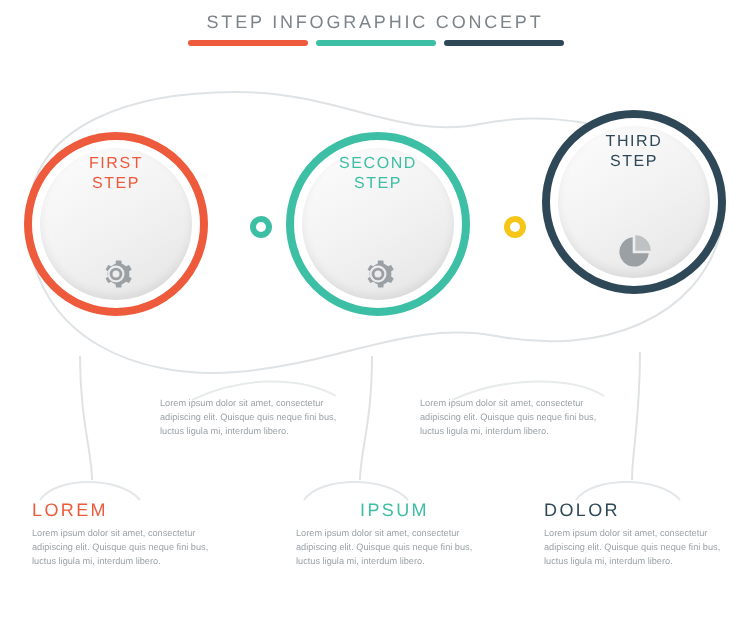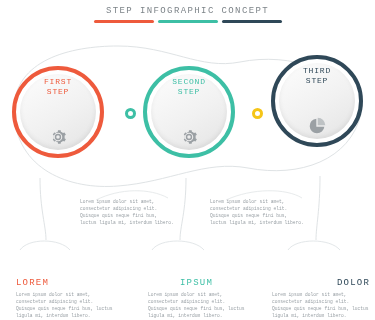--- a/index.html
+++ b/index.html
@@ -12,21 +12,20 @@
     background: #ffffff;
     font-family: "Liberation Sans", sans-serif;
     overflow: hidden;
     position: relative;
   }
   .stage {
     position: absolute;
     inset: 0;
     width: 306px;
     height: 320px;
-    font-family: Liberation Mono, monospace;
   }
   svg.bg {
     position: absolute;
     left: 0;
     top: 0;
     width: 375px;
     height: 320px;
   }
 
   
@@ -117,21 +116,20 @@
     font-size: 4.6px;
     line-height: 7px;
     color: #9aa1a6;
     text-align: left;
   }
 
   
   .bottom-block {
     position: absolute;
     width: 98px;
-    margin-top: 28px;
   }
   .bottom-title {
     font-size: 9px;
     letter-spacing: 1.2px;
     font-weight: 400;
     margin-bottom: 3px;
     text-transform: uppercase;
   }
   .bottom-text {
     font-size: 4.6px;
@@ -222,17 +220,17 @@
     <div class="bottom-title" style="color:#ee5a3c;">LOREM</div>
     <div class="bottom-text">Lorem ipsum dolor sit amet, consectetur adipiscing elit. Quisque quis neque fini bus, luctus ligula mi, interdum libero.</div>
   </div>
 
   <div class="bottom-block" style="left:148px; top:250px;">
     <div class="bottom-title" style="color:#3dbfa5;padding-left:32px;">IPSUM</div>
     <div class="bottom-text">Lorem ipsum dolor sit amet, consectetur adipiscing elit. Quisque quis neque fini bus, luctus ligula mi, interdum libero.</div>
   </div>
 
   <div class="bottom-block" style="left:272px; top:250px;">
-    <div class="bottom-title" style="color:#2f4858;text-align:right;">DOLOR</div>
+    <div class="bottom-title" style="color:#2f4858;">DOLOR</div>
     <div class="bottom-text">Lorem ipsum dolor sit amet, consectetur adipiscing elit. Quisque quis neque fini bus, luctus ligula mi, interdum libero.</div>
   </div>
 
 </div>
 
 </body></html>

